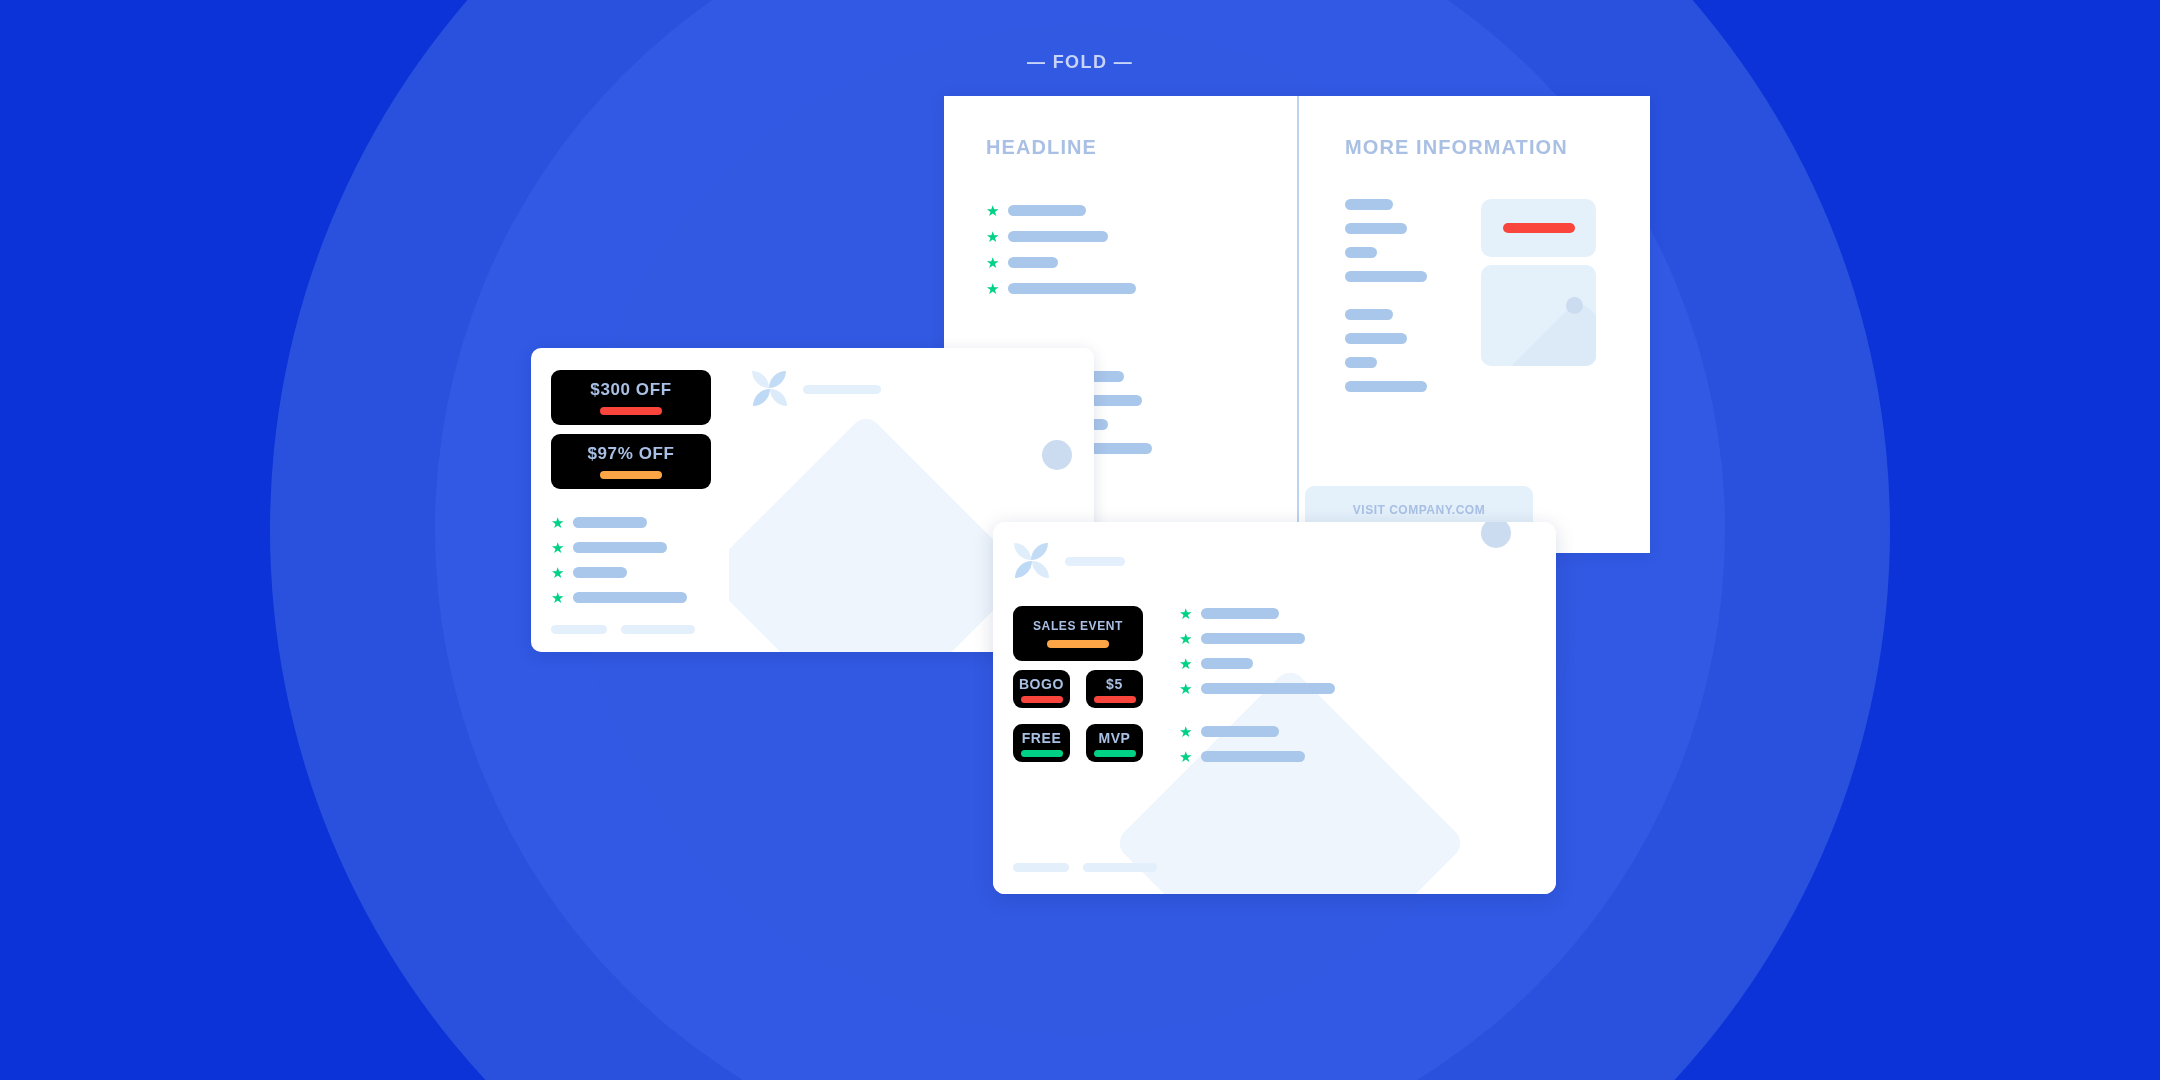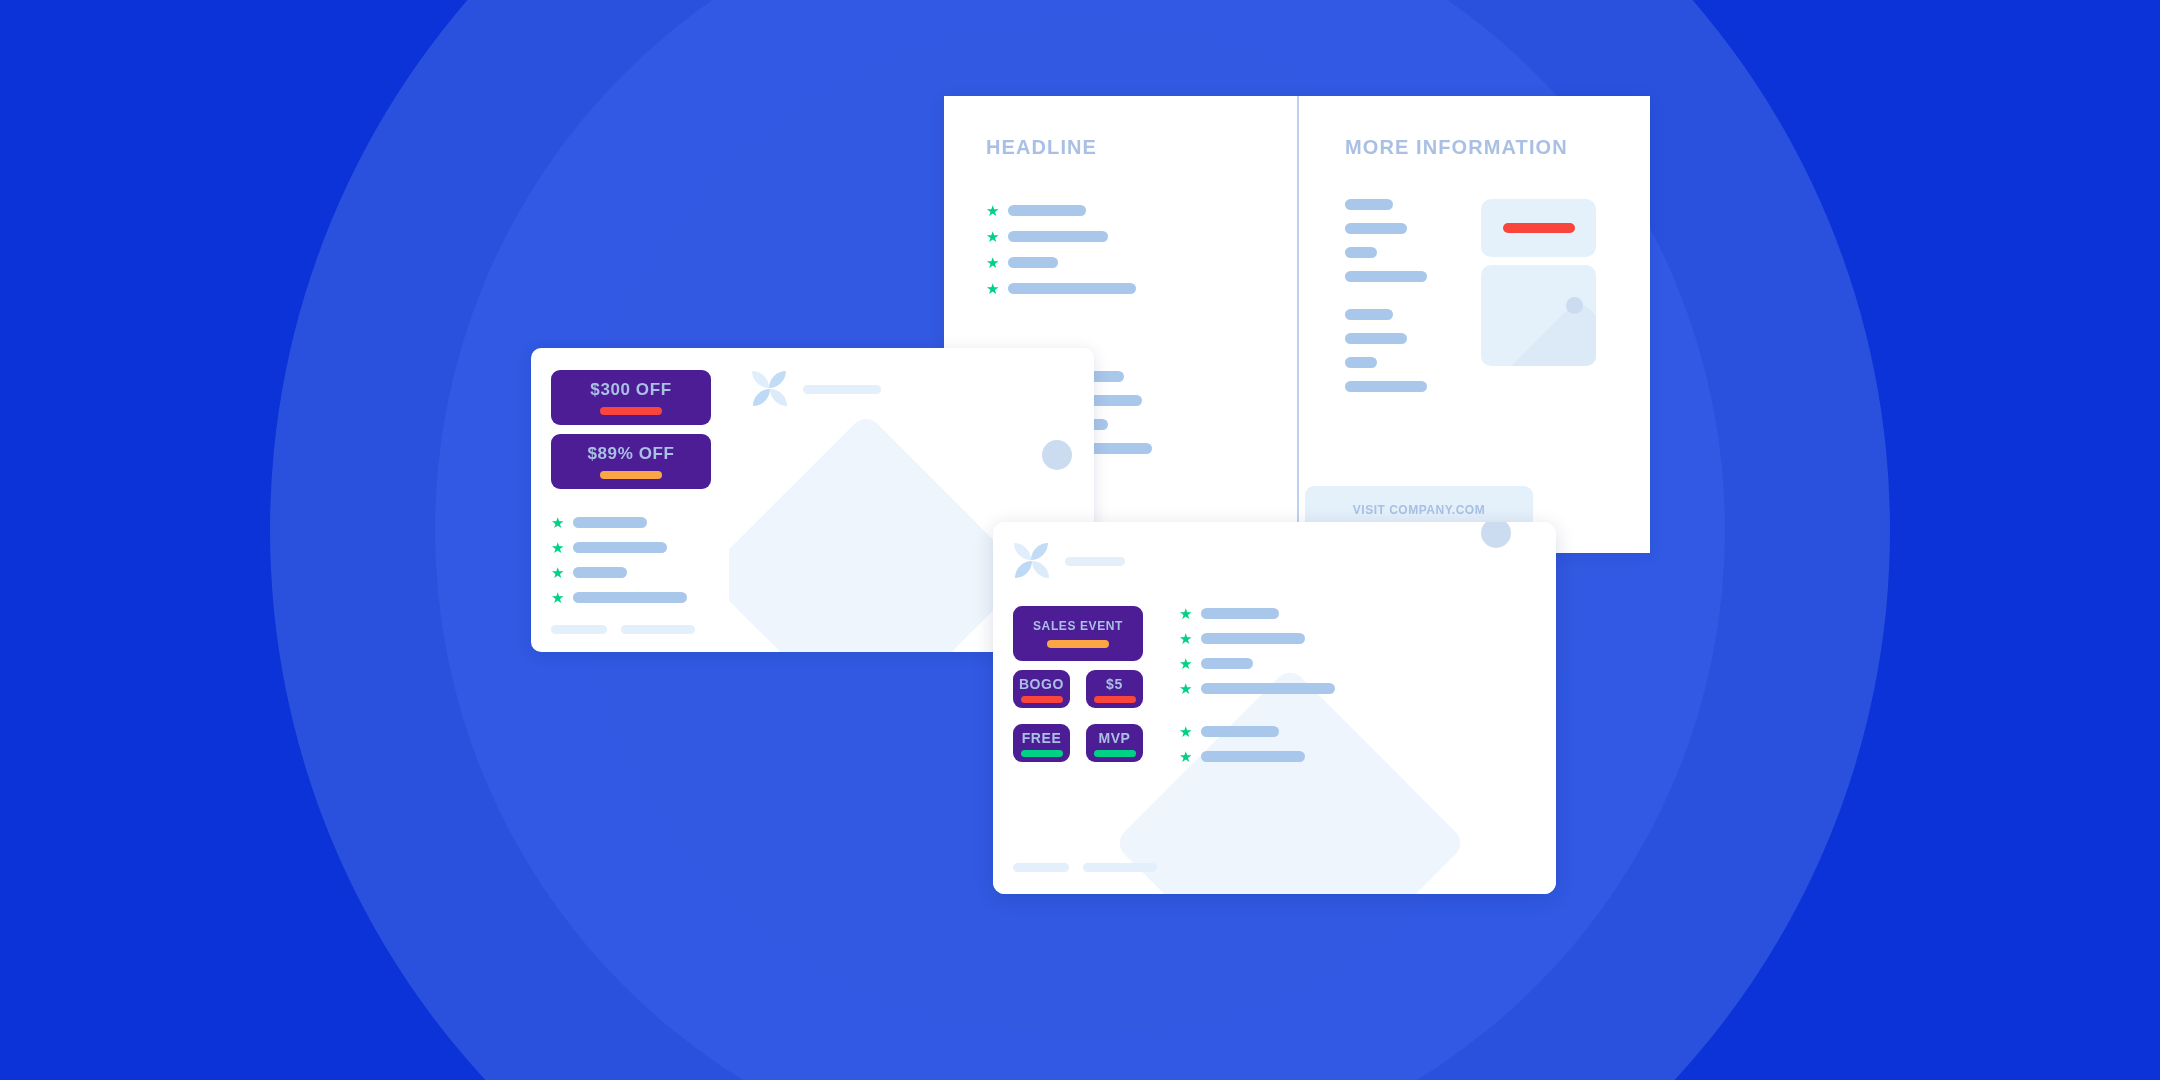--- a/index.html
+++ b/index.html
@@ -108,21 +108,21 @@
     border-radius: 16px;
   }
   .photo .sun {
     position: absolute;
     border-radius: 50%;
     background: #CBDCF0;
   }
 
   
   .chip {
-    background: #4c1d95;
+    background: #000000;
     border-radius: 9px;
     display: flex;
     flex-direction: column;
     align-items: center;
     justify-content: center;
   }
   .chip-label {
     color: #A9C0E4;
     font-weight: bold;
     letter-spacing: 0.6px;
@@ -255,20 +255,21 @@
 </style>
 </head>
 <body>
 
 <div id="stage">
 
   <div class="bg-circle" id="bg-ring-outer"></div>
   <div class="bg-circle" id="bg-ring-mid"></div>
   <div class="bg-circle" id="bg-ring-inner"></div>
 
+  <div id="fold-label">— FOLD —</div>
 
   <div id="brochure">
 
     <div id="brochure-left">
       <div class="section-title">HEADLINE</div>
       <div id="headline-bullets">
           <div class="bullet-row">
             <span class="star">★</span>
             <div class="bar" style="width: 78px;"></div>
           </div>
@@ -326,21 +327,21 @@
   </div>
 
   <div id="coupon-card">
     <div id="coupon-left">
       <div id="coupon-chips">
           <div class="chip">
             <div class="chip-label">$300 OFF</div>
             <div class="chip-underline" style="background: rgb(249, 69, 60);"></div>
           </div>
           <div class="chip">
-            <div class="chip-label">$89% OFF</div>
+            <div class="chip-label">$97% OFF</div>
             <div class="chip-underline" style="background: rgb(251, 165, 70);"></div>
           </div>
         </div>
       <div id="coupon-bullets">
           <div class="bullet-row">
             <span class="star">★</span>
             <div class="bar" style="width: 74px;"></div>
           </div>
           <div class="bullet-row">
             <span class="star">★</span>

